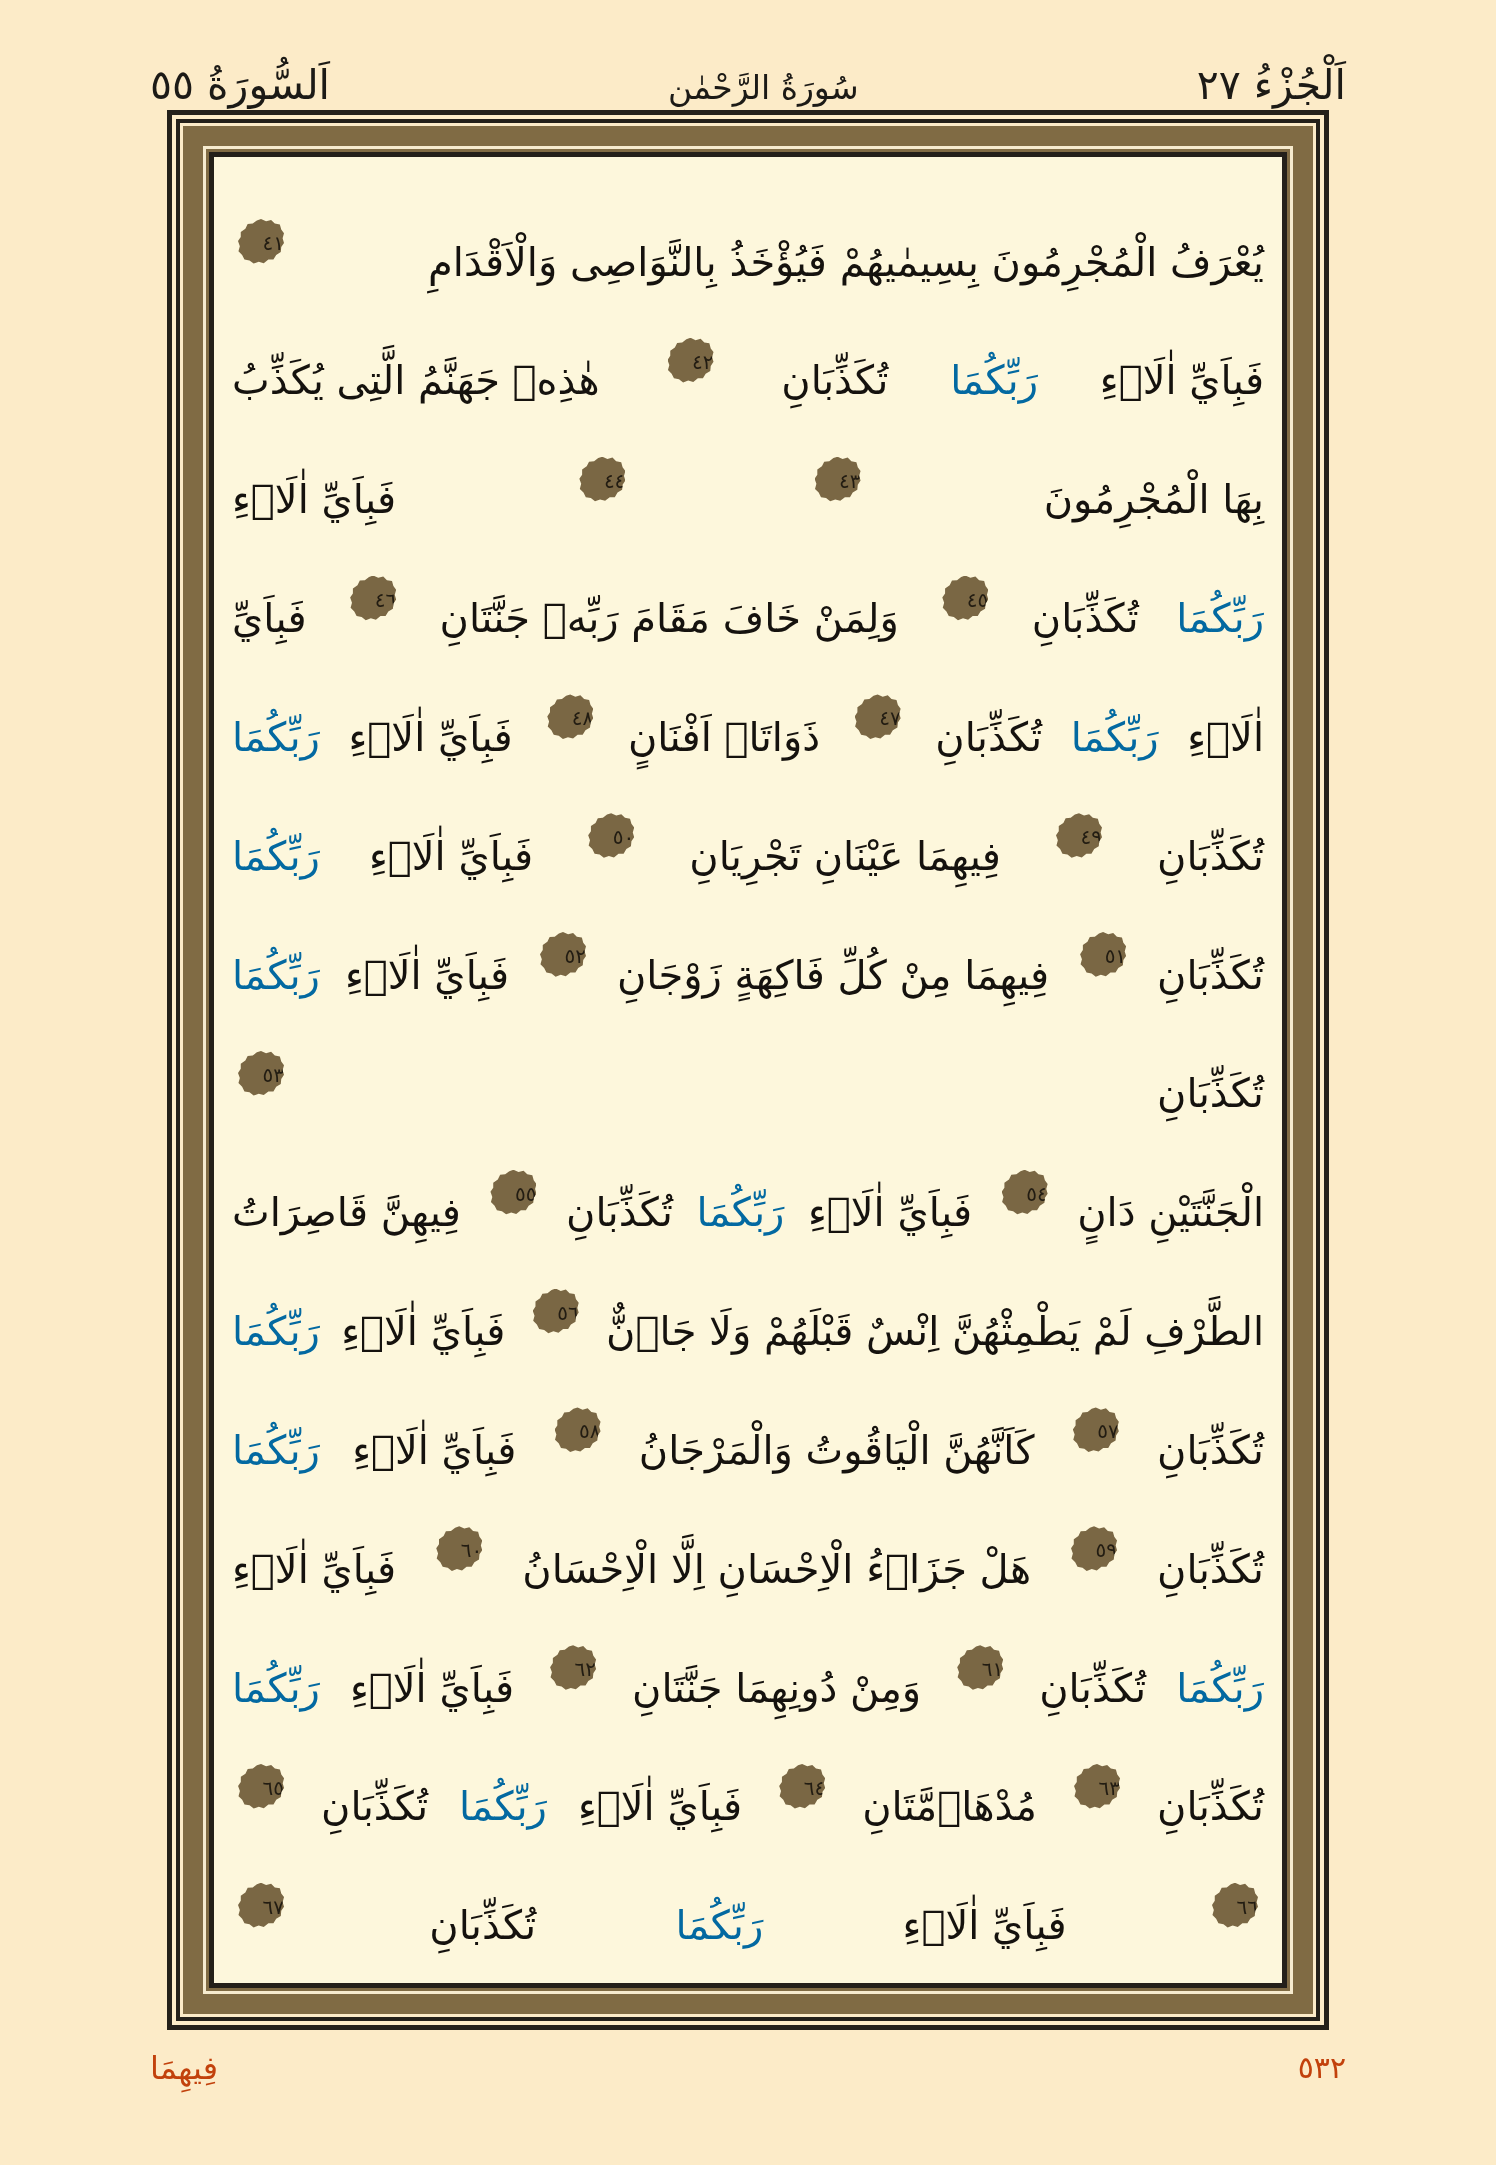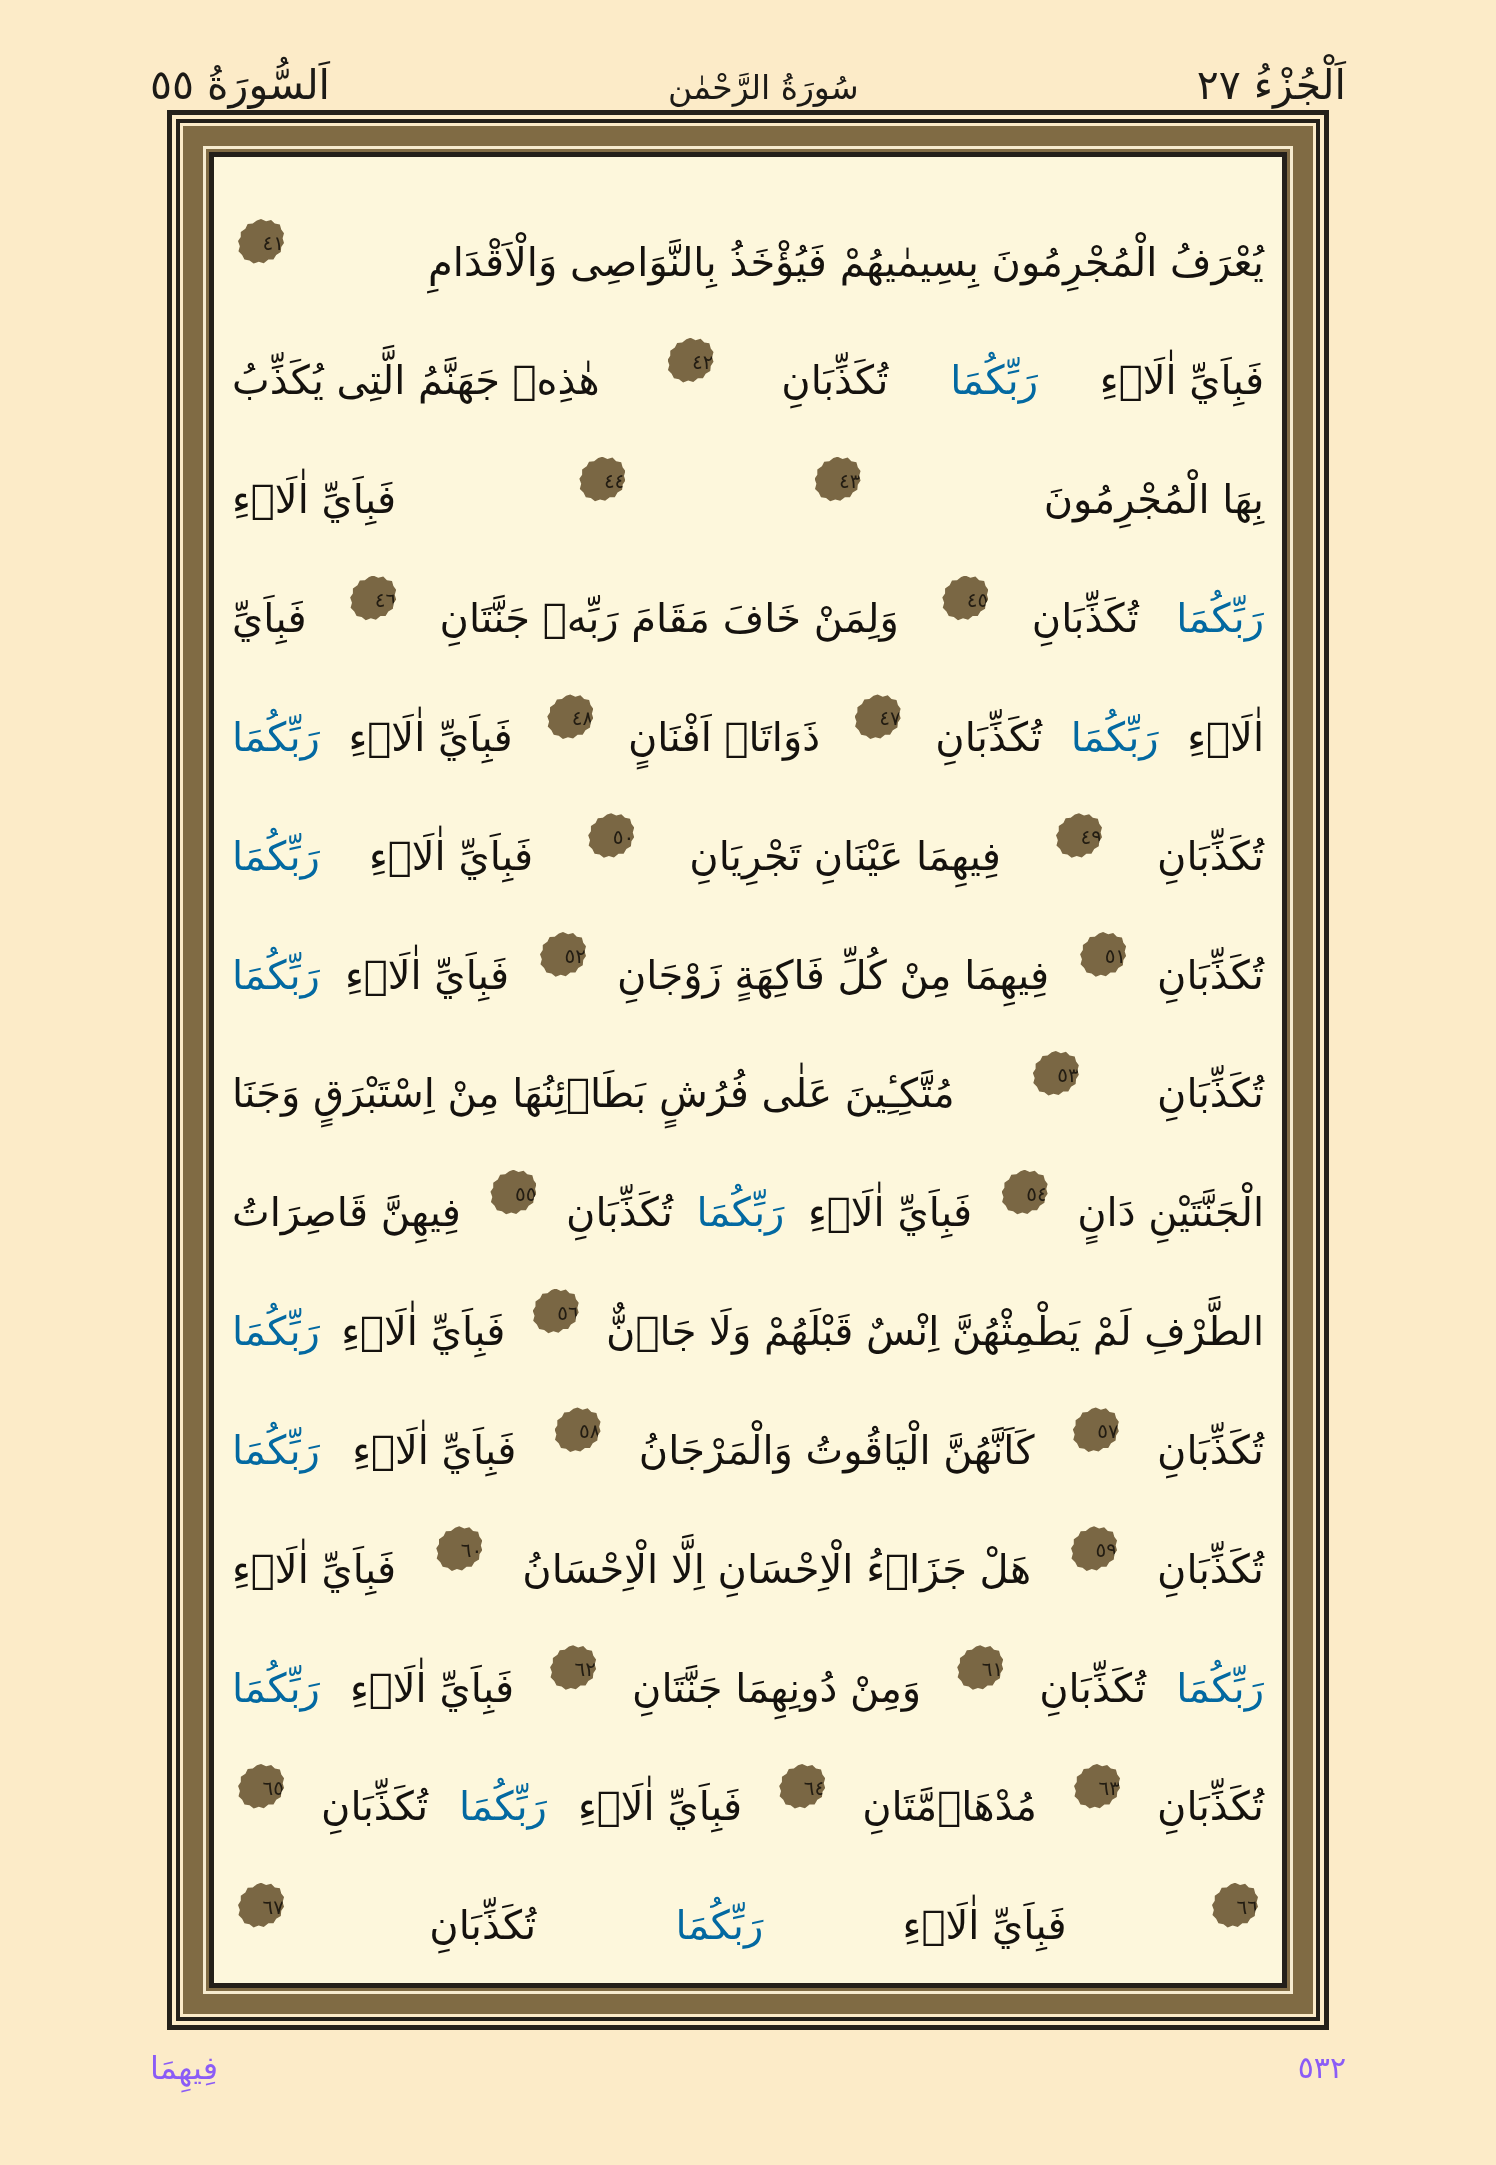--- a/index.html
+++ b/index.html
@@ -153,21 +153,21 @@
     right: 150px;
     height: 70px;
     display: flex;
     align-items: center;
     justify-content: space-between;
     direction: rtl;
   }
   .ftr-item {
     font-family: "DejaVu Sans", sans-serif;
     font-size: 30px;
-    color: #8b5cf6;
+    color: #c2410c;
     white-space: nowrap;
     line-height: 1;
   }
   .ftr-catch { font-size: 32px; }
 </style>
 </head>
 <body>
 
 <div class="page-header">
   <div class="hdr-item">اَلْجُزْءُ ٢٧</div>
@@ -254,21 +254,20 @@
                   <span>٥٢</span>
                 </span>
                 <span class="seg tok-black">فَبِاَيِّ اٰلَاۤءِ </span>
                 <span class="seg tok-red">رَبِّكُمَا</span>
               </div>
               <div class="q-line">
                 <span class="seg tok-black">تُكَذِّبَانِ</span>
                 <span class="ayah">
                   <span>٥٣</span>
                 </span>
-                <span class="seg tok-black">مُتَّكِـِٔينَ عَلٰى فُرُشٍ بَطَاۤئِنُهَا مِنْ اِسْتَبْرَقٍ وَجَنَا</span>
               </div>
               <div class="q-line">
                 <span class="seg tok-black">الْجَنَّتَيْنِ دَانٍ</span>
                 <span class="ayah">
                   <span>٥٤</span>
                 </span>
                 <span class="seg tok-black">فَبِاَيِّ اٰلَاۤءِ </span>
                 <span class="seg tok-red">رَبِّكُمَا</span>
                 <span class="seg tok-black">تُكَذِّبَانِ</span>
                 <span class="ayah">

